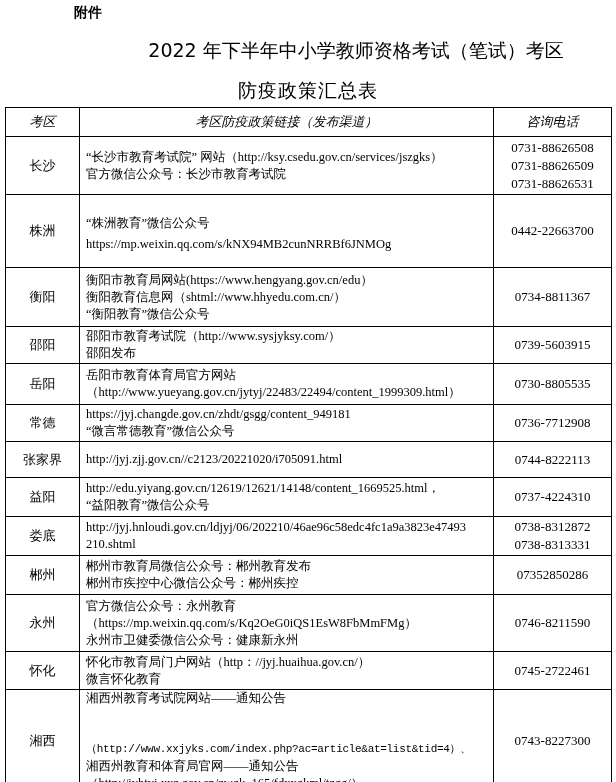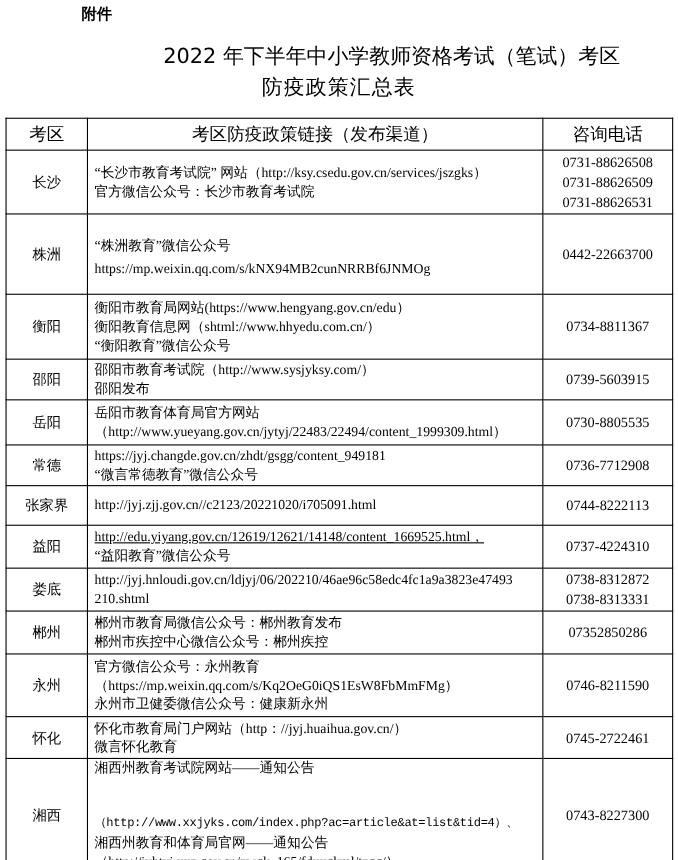--- a/index.html
+++ b/index.html
@@ -9,45 +9,45 @@
   }
   .attach {
     position: absolute; left: 74px; top: 4px;
     font-size: 14px; font-weight: bold; letter-spacing: 0px;
   }
   .title1 {
     position: absolute; left: 0; width: 616px; top: 38px;
     text-align: center; font-size: 19px; letter-spacing: 0px; padding-left: 48px;
   }
   .title2 {
-    position: absolute; left: 0; width: 616px; top: 66px;
+    position: absolute; left: 0; width: 616px; top: 78px;
     text-align: center; font-size: 19px; letter-spacing: 1px;
   }
   table {
     position: absolute; left: 5px; top: 107px;
     width: 606px; border-collapse: collapse; table-layout: fixed;
   }
   td, th {
     border: 1px solid #000; padding: 0 4px; vertical-align: middle;
     font-weight: normal;
   }
   col.c1 { width: 74px; }
   col.c2 { width: 414px; }
   col.c3 { width: 118px; }
-  th { font-size: 16px; height: 28px; text-align: center; }
+  th { font-size: 13px; height: 28px; text-align: center; font-style: italic; }
   td.region { text-align: center; font-size: 13px; }
   td.links {
     font-family: "Liberation Serif", "DejaVu Serif", serif;
     font-size: 12.5px; line-height: 17px; text-align: left;
     padding-left: 6px; white-space: nowrap; overflow: hidden;
   }
   td.links .ln { display: block; }
   td.links .sans { font-family: "Liberation Sans", "DejaVu Sans", sans-serif; font-size: 11.5px; }
   td.links .mono { font-family: "Liberation Mono", "DejaVu Sans Mono", monospace; font-size: 11px; letter-spacing: -0.3px; margin-top: 34px; }
-  td.links .u { text-decoration: underline; }
+  td.links .u { }
   td.links .spaced { line-height: 26px; }
   td.phone {
     text-align: center; font-family: "Liberation Serif", "DejaVu Serif", serif;
     font-size: 13px; line-height: 18px; margin-top: 32px;
   }
   td.phone .ln { display: block; }
 </style>
 </head>
 <body>
 

